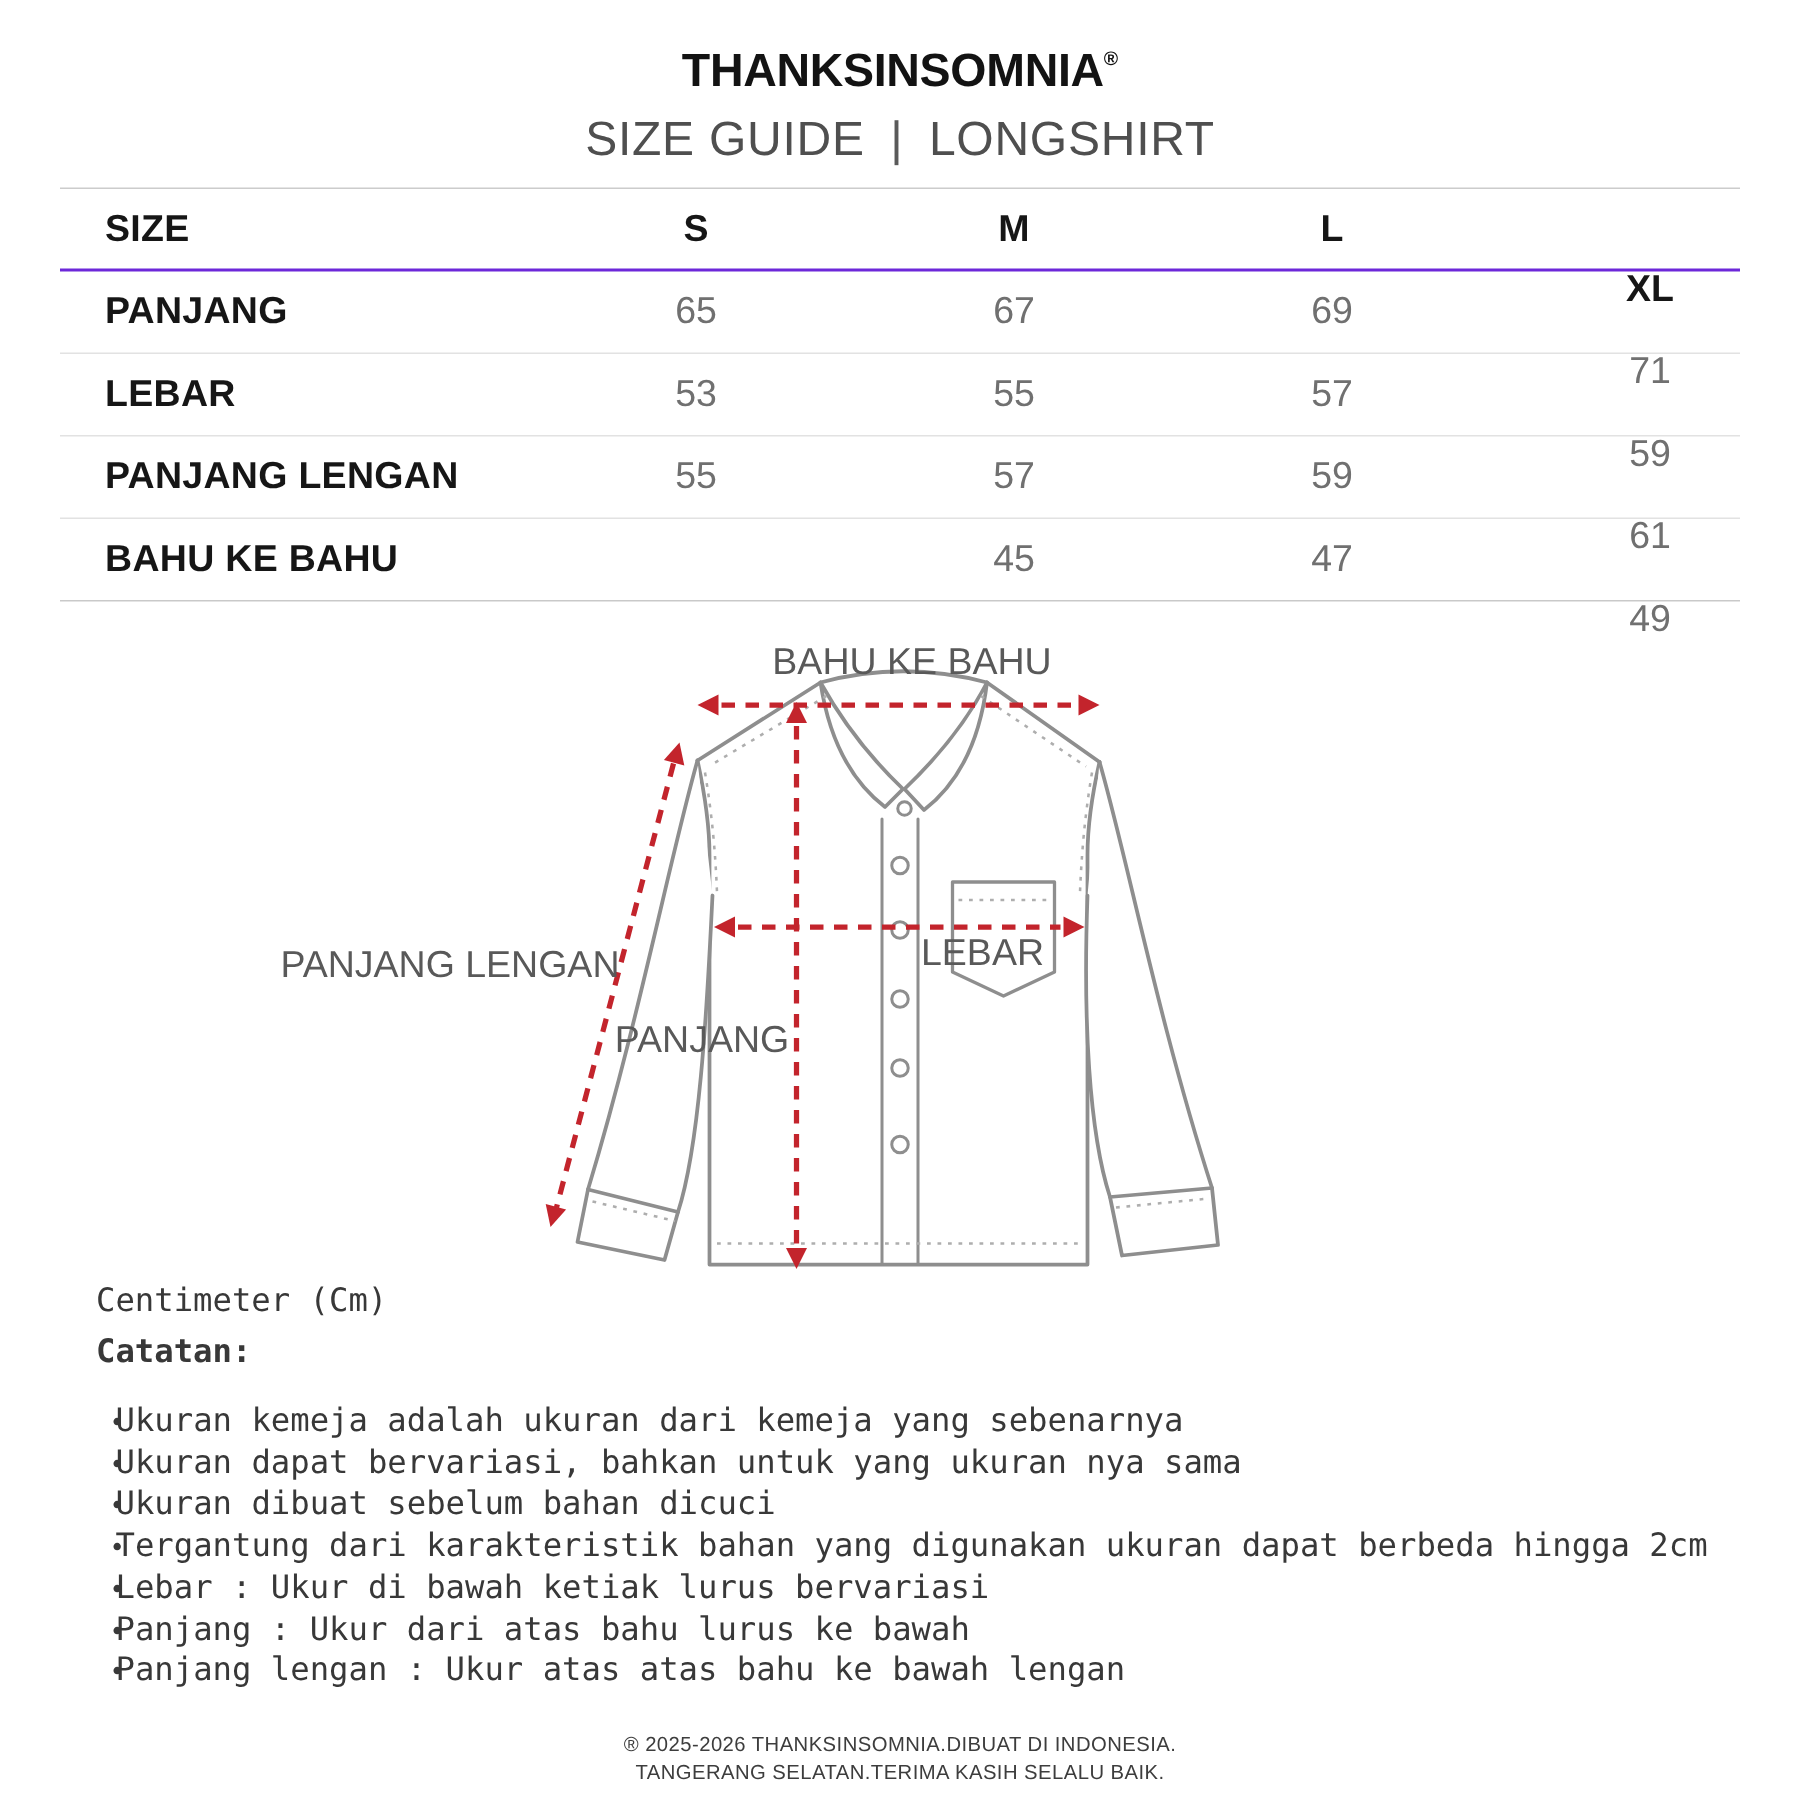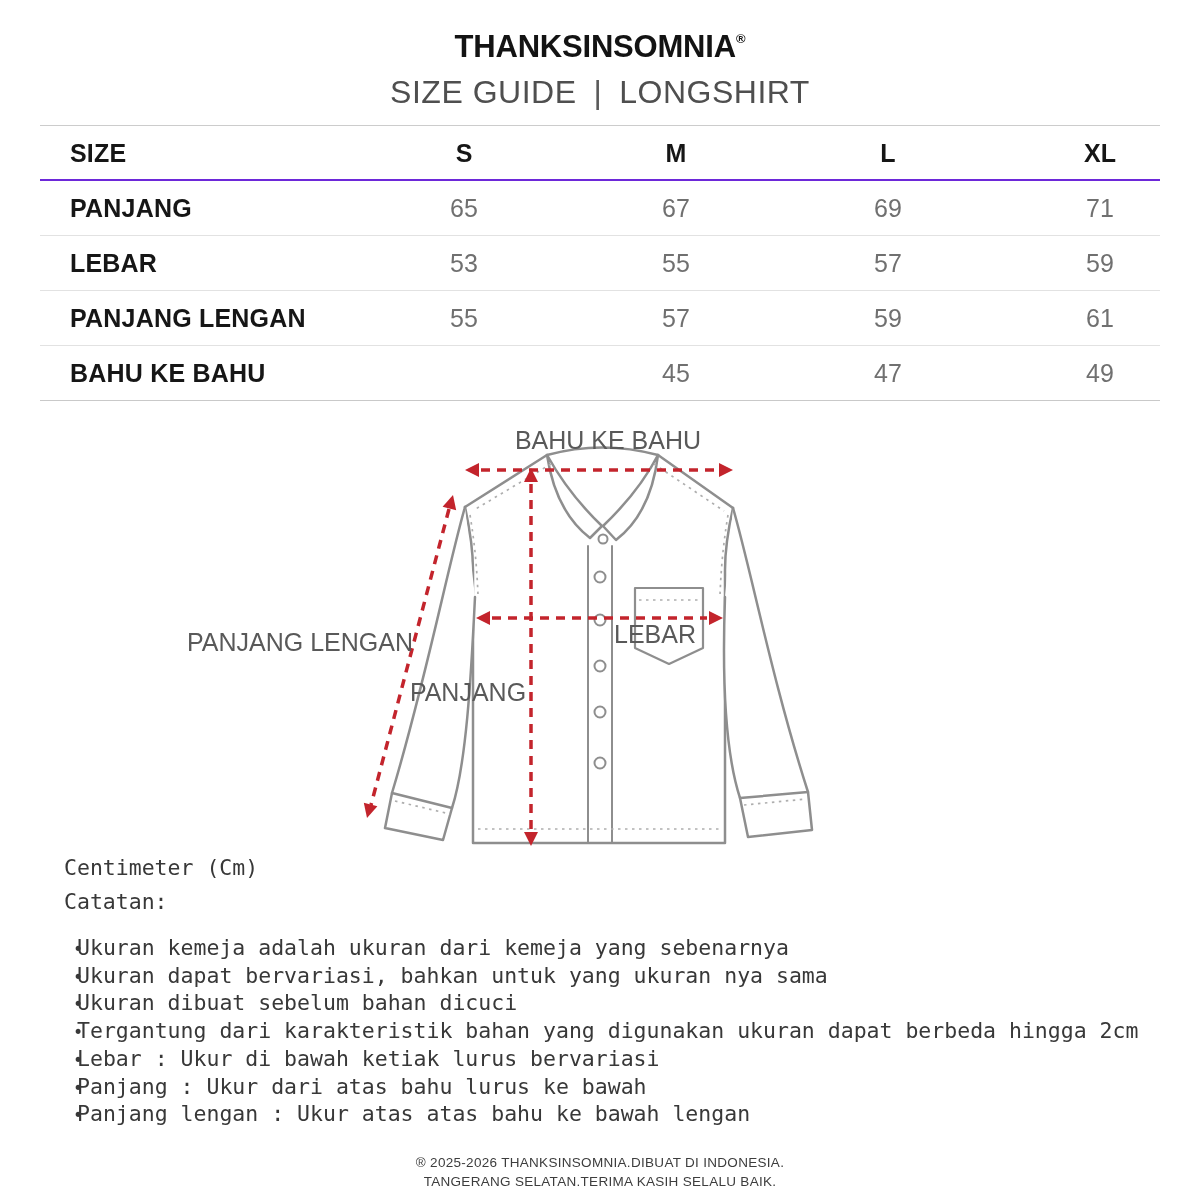--- a/index.html
+++ b/index.html
@@ -34,32 +34,32 @@
   .t-label {
     position:absolute; left:30px; top:50%; transform:translateY(-50%);
     font-size:25px; font-weight:700; color:#161616; letter-spacing:0.2px;
     white-space:nowrap;
   }
   .t-val {
     position:absolute; top:50%; transform:translateY(-50%);
     width:200px; text-align:center; font-size:25px; color:#707070;
   }
   .t-row.head .t-val { font-weight:700; color:#161616; }
-  .c0 { left:324px; } .c1 { left:536px; } .c2 { left:748px; } .c3 { left:960px; }
+  .c0 { left:324px; } .c1 { left:536px; } .c2 { left:748px; } .c3 { left:960px;margin-top:40px; }
 
   
   .diagram { position:absolute; left:0; top:420px; width:1200px; height:460px; }
   .dlabel {
     font-family:"Liberation Sans", sans-serif; font-size:25px; fill:#595959;
   }
 
   
   .mono { font-family:"DejaVu Sans Mono", monospace; color:#383838; }
   .unit-line  { position:absolute; left:64px; top:855px; font-size:21.5px; }
-  .notes-title{ position:absolute; left:64px; top:889px; font-size:21.5px; }
+  .notes-title{ position:absolute; left:64px; top:889px; font-size:21.5px;font-weight:bold; }
   .notes-list {
     position:absolute; left:64px; top:935px; width:1110px;
     list-style:none; font-size:21.5px; line-height:25.7px;
   }
   .notes-list li { white-space:nowrap; }
   .notes-list .bullet { display:inline-block; width:13px; padding-left:9px; font-size:17px; }
 
   
   .footer {
     position:absolute; left:0; top:1154px; width:100%;

